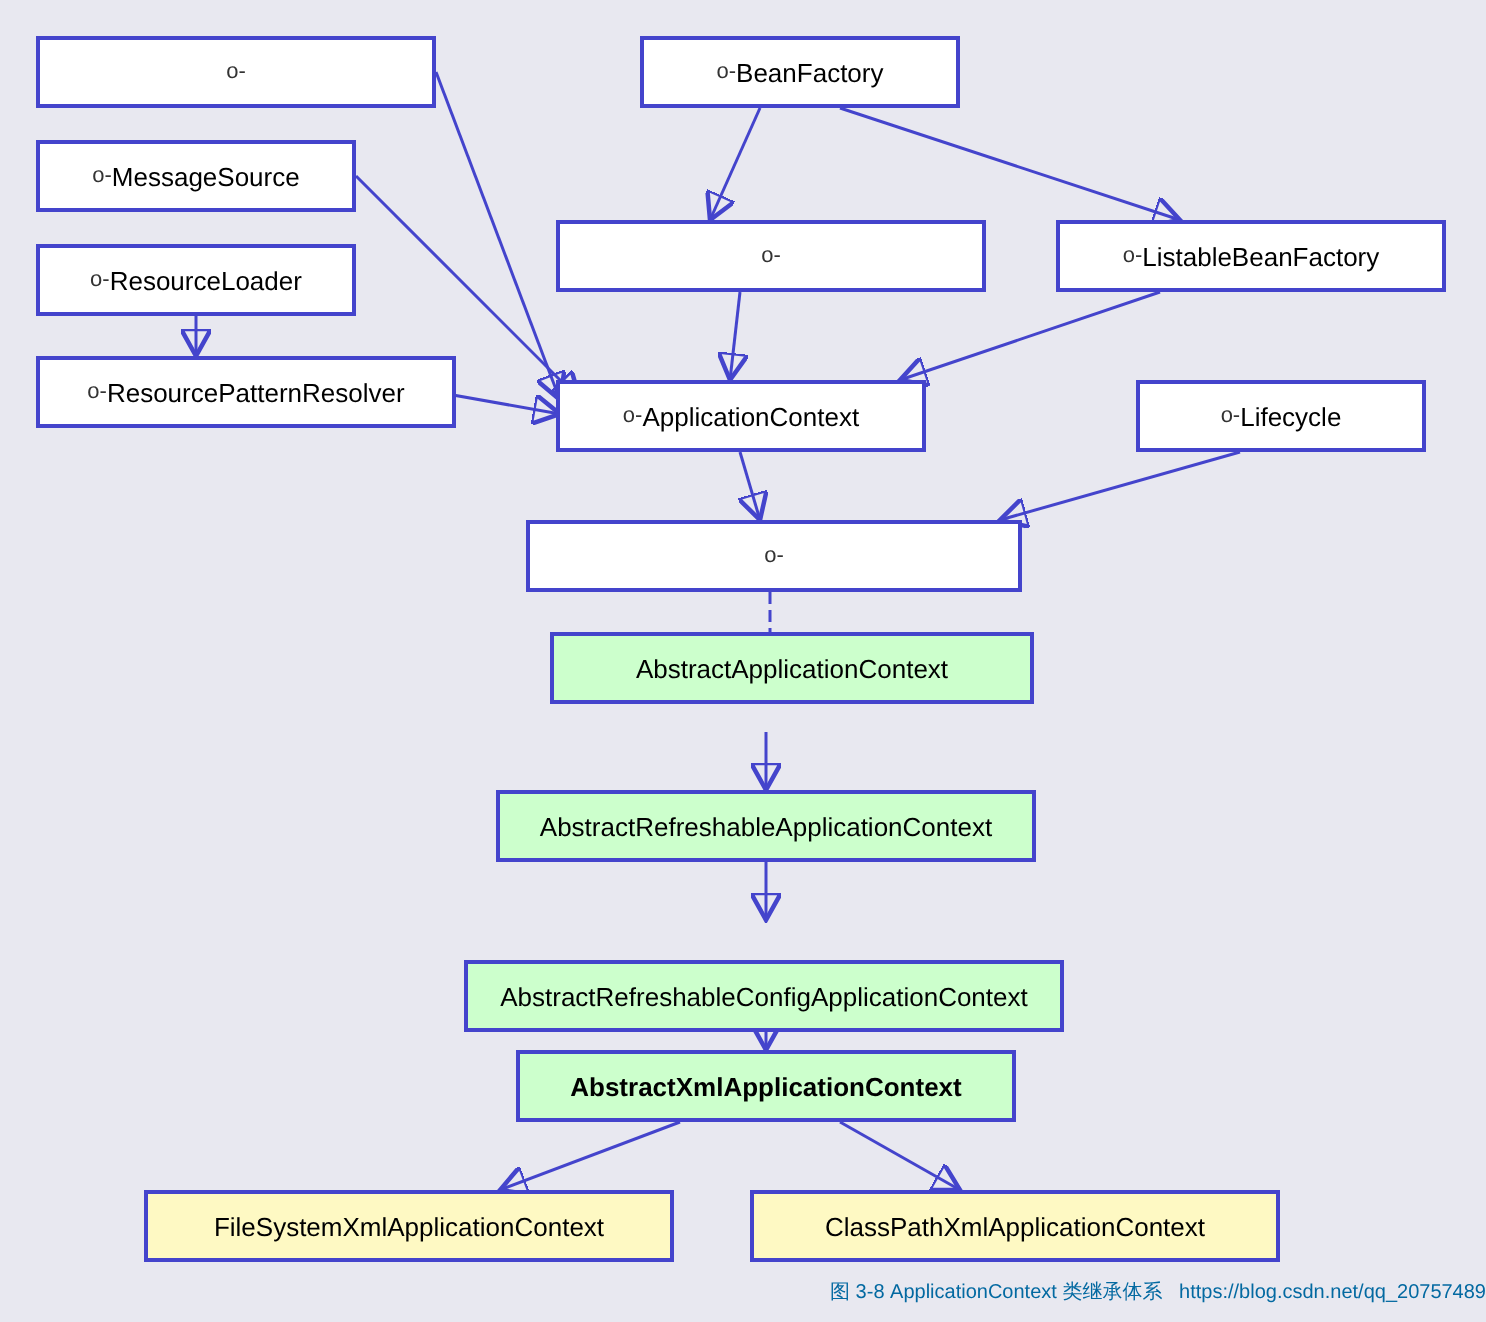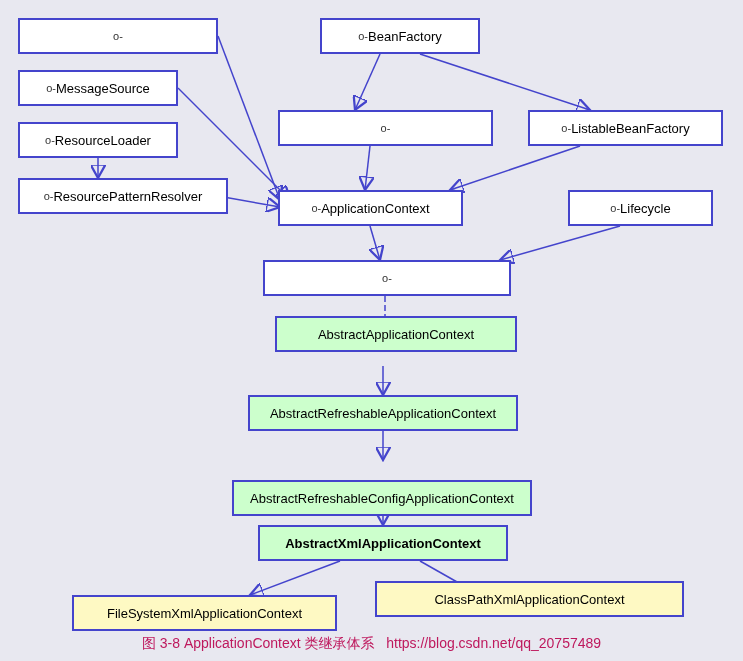--- a/index.html
+++ b/index.html
@@ -40,23 +40,23 @@
     }
     .node .stereo {
       font-size: 11px;
       color: #333;
     }
     .caption {
       position: absolute;
       bottom: 8px;
       left: 0;
       right: 0;
-      text-align: center;
-      font-size: 14px;
-      color: #be185d;
+      text-align: right;
+      font-size: 10px;
+      color: #0369a1;
     }
     svg.arrows {
       position: absolute;
       top: 0;
       left: 0;
       width: 743px;
       height: 661px;
       pointer-events: none;
     }
   </style>
@@ -170,21 +170,21 @@
   </div>
 
   <div class="node abstract" style="left:258px;top:525px;width:250px;height:36px;font-weight:bold;">
     <span>AbstractXmlApplicationContext</span>
   </div>
 
   <div class="node concrete-green" style="left:72px;top:595px;width:265px;height:36px;">
     <span>FileSystemXmlApplicationContext</span>
   </div>
 
-  <div class="node concrete-green" style="left:375px;top:581px;width:309px;height:36px;">
+  <div class="node concrete-green" style="left:375px;top:595px;width:265px;height:36px;">
     <span>ClassPathXmlApplicationContext</span>
   </div>
 
   <div class="caption">
     <span>图 3-8  ApplicationContext 类继承体系</span>
     &nbsp;&nbsp;https://blog.csdn.net/qq_20757489
   </div>
 
 </div>
 

